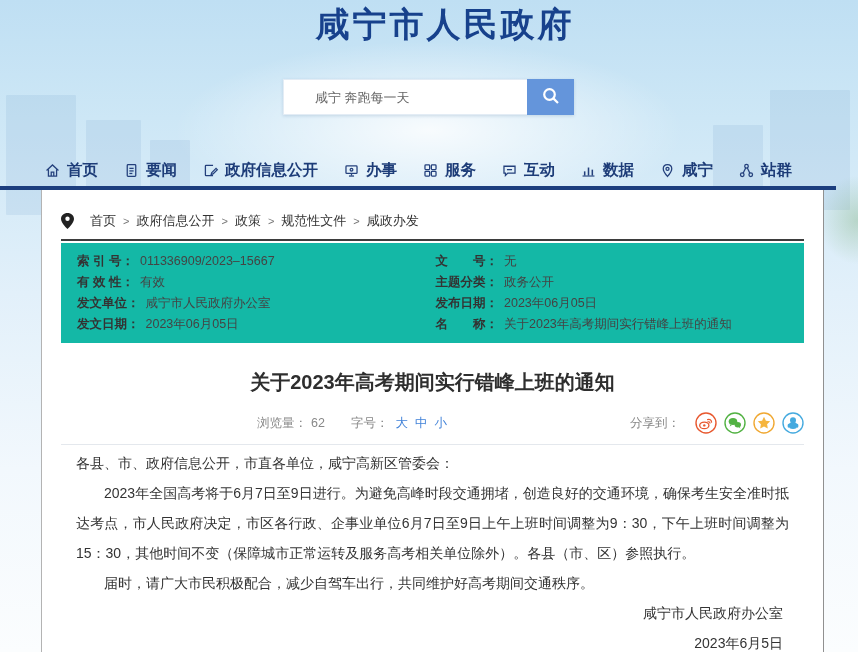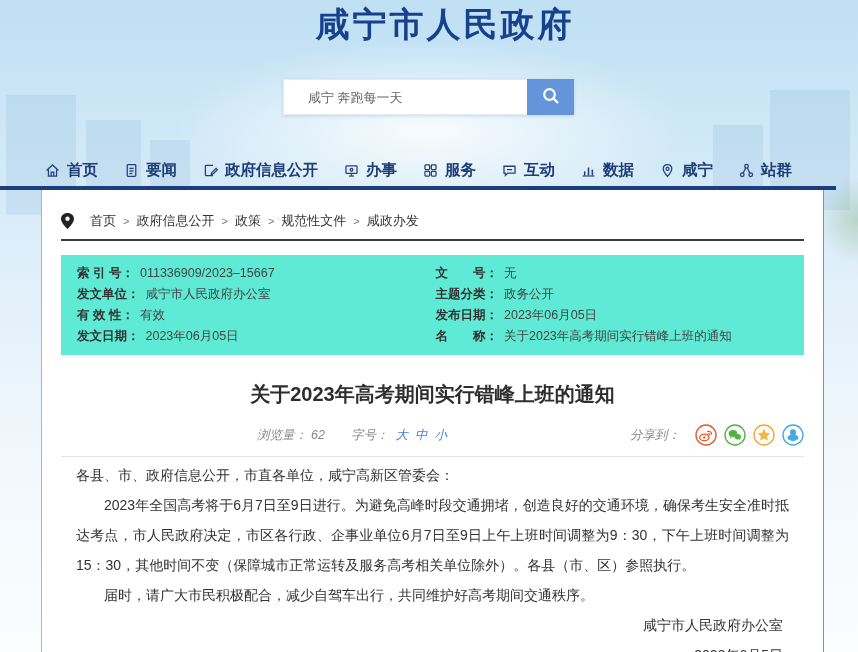--- a/index.html
+++ b/index.html
@@ -24,21 +24,21 @@
   .site-header { position:absolute; top:2px; left:16px; width:100%; text-align:center; }
   .site-title { font-size:34px; font-weight:bold; color:#17418c; letter-spacing:3px; }
   .site-subtitle { margin-top:2px; font-size:12px; letter-spacing:.4px; }
   .sub-red { color:#e0342b; font-weight:bold; }
   .sub-blue { color:#1e5bb0; font-weight:bold; }
 
   
   .search-bar { position:absolute; top:79px; left:283px; width:291px; height:36px; display:flex;
     box-shadow:0 1px 3px rgba(90,130,170,.25); }
   .search-input { flex:1; border:1px solid #e3ecf5; border-right:none; background:#fff;
-    padding:0 24px; font-size:13px; color:#333; outline:none; }
+    padding:0 31px; font-size:13px; color:#333; outline:none; }
   .search-input::placeholder { color:#666; }
   .search-btn { width:47px; border:none; background:#6495db; cursor:pointer;
     display:flex; align-items:center; justify-content:center; }
 
   
   .main-nav { position:absolute; top:155px; left:44px; width:748px; height:30px;
     display:flex; justify-content:space-between; align-items:center; }
   .nav-item { display:flex; align-items:center; gap:6px; color:#1d3c78; font-size:15.5px;
     font-weight:600; text-decoration:none; cursor:pointer; white-space:nowrap; }
   .nav-item svg { display:block; }
@@ -48,29 +48,29 @@
   .panel { position:absolute; top:190px; left:41px; width:783px; height:462px;
     background:#fff; border-left:1px solid #b3b3b3; border-right:1px solid #909090; }
 
   .breadcrumb { margin:22px 19px 0; display:flex; align-items:center; font-size:13px; color:#333; }
   .breadcrumb .pin { margin-right:16px; display:flex; }
   .crumb { cursor:pointer; }
   .crumb-sep { color:#777; font-size:11px; margin:0 7px; }
 
   .crumb-divider { margin:9px 19px 0; border-top:2px solid #3d3d3d; }
 
-  .info-box { margin:14px 19px 0; background:#5eead4; padding:8px 10px 8px 16px; display:flex; }
+  .info-box { margin:2px 19px 0; background:#14b8a6; padding:8px 10px 8px 16px; display:flex; }
   .info-col { width:50%; }
   .info-row { line-height:21px; font-size:12.5px; white-space:nowrap; }
   .info-label { font-weight:bold; color:#333; margin-right:6px; }
   .info-value { color:#444; }
 
   .article-title { margin-top:26px; text-align:center; font-size:20px; font-weight:bold; color:#2e2e2e; }
 
-  .meta-row { margin:16px 19px 0; display:flex; align-items:center; font-size:12.5px; color:#888;font-style:italic; }
+  .meta-row { margin:16px 19px 0; display:flex; align-items:center; font-size:12.5px; color:#888; }
   .meta-left { margin-left:196px; display:flex; align-items:center; }
   .views-num { margin:0 26px 0 4px; color:#888; }
   .fs-link { color:#4182d8; margin-left:7px; cursor:pointer; }
   .share-box { margin-left:auto; display:flex; align-items:center; }
   .share-label { margin-right:8px;text-align:right; }
   .share-icon { margin-left:7px; cursor:pointer; display:flex; }
 
   .meta-divider { margin:10px 19px 0; border-top:1px solid #e4e8ed; }
 
   .article-body { margin:3px 34px 0; font-size:14px; line-height:30px; color:#333; text-align:justify; }
@@ -219,22 +219,22 @@
     <span class="crumb">规范性文件</span>
     <span class="crumb-sep">&gt;</span>
     <span class="crumb">咸政办发</span>
   </div>
 
   <div class="crumb-divider"></div>
 
   <div class="info-box">
     <div class="info-col">
       <div class="info-row"><span class="info-label">索 引 号：</span><span class="info-value">011336909/2023–15667</span></div>
+      <div class="info-row"><span class="info-label">有 效 性：</span><span class="info-value">有效</span></div>
       <div class="info-row"><span class="info-label">发文单位：</span><span class="info-value">咸宁市人民政府办公室</span></div>
-      <div class="info-row"><span class="info-label">有 效 性：</span><span class="info-value">有效</span></div>
       <div class="info-row"><span class="info-label">发文日期：</span><span class="info-value">2023年06月05日</span></div>
     </div>
     <div class="info-col">
       <div class="info-row"><span class="info-label">文　　号：</span><span class="info-value">无</span></div>
       <div class="info-row"><span class="info-label">主题分类：</span><span class="info-value">政务公开</span></div>
       <div class="info-row"><span class="info-label">发布日期：</span><span class="info-value">2023年06月05日</span></div>
       <div class="info-row"><span class="info-label">名　　称：</span><span class="info-value">关于2023年高考期间实行错峰上班的通知</span></div>
     </div>
   </div>
 

